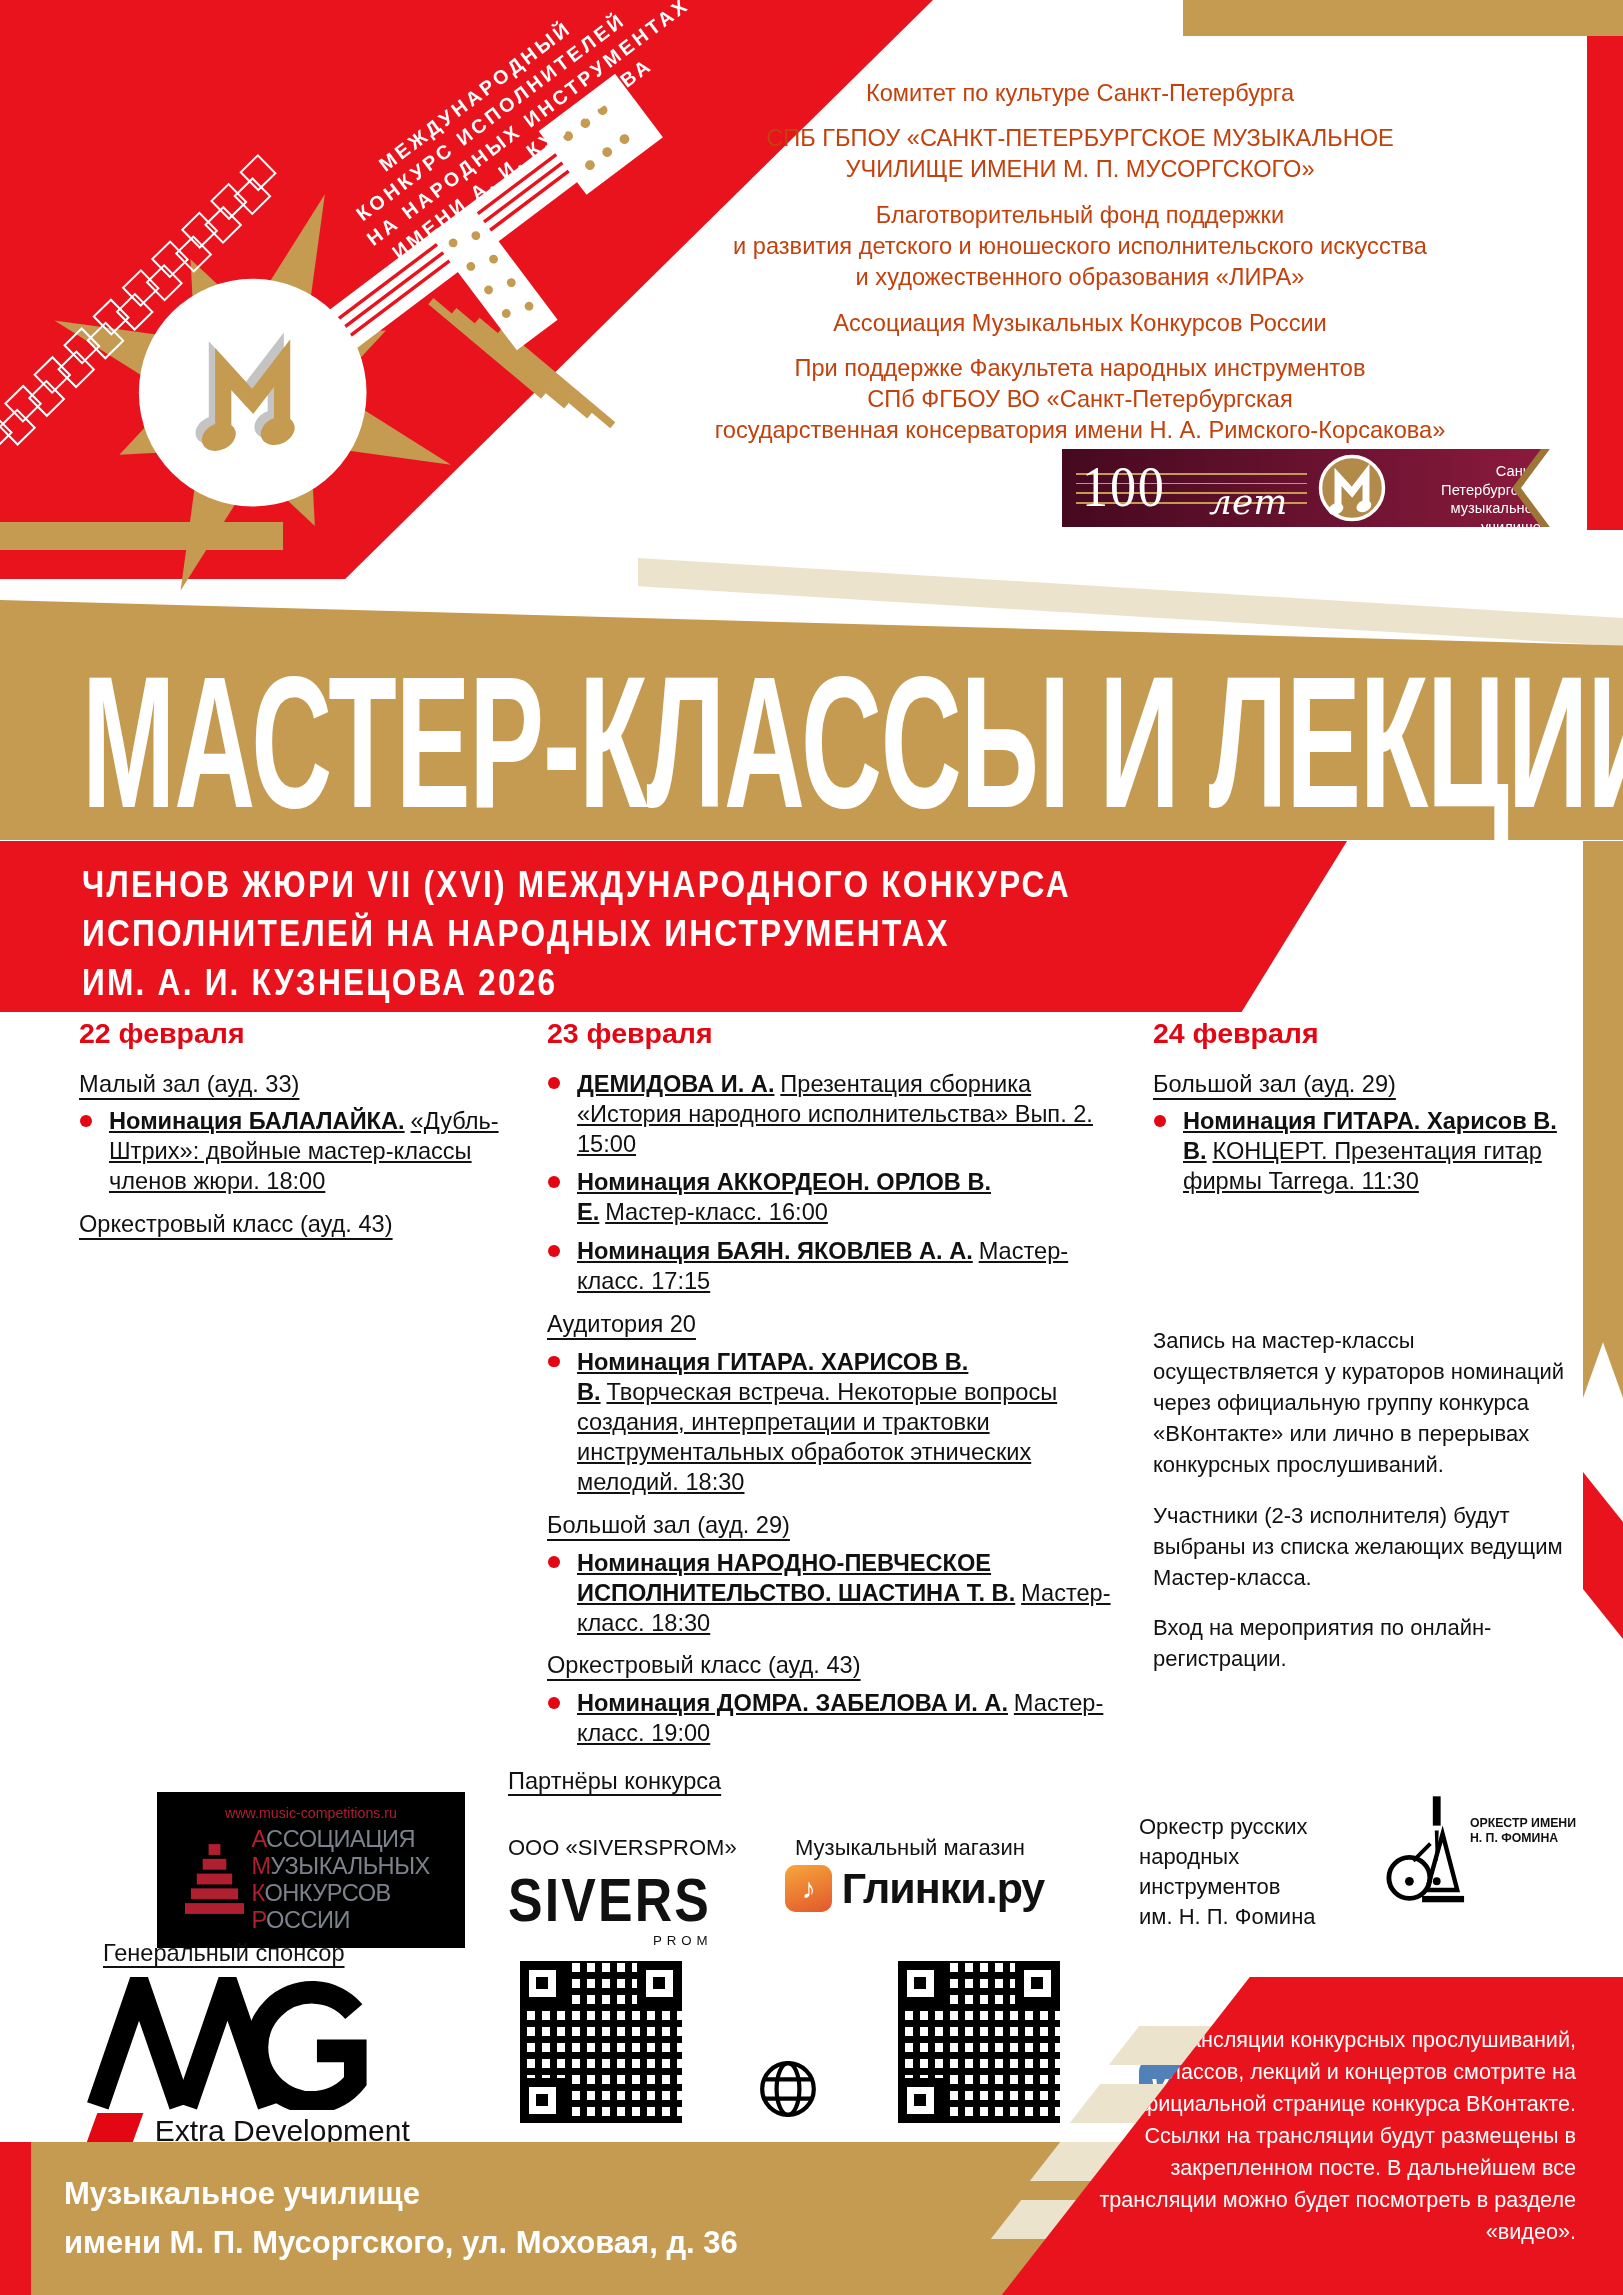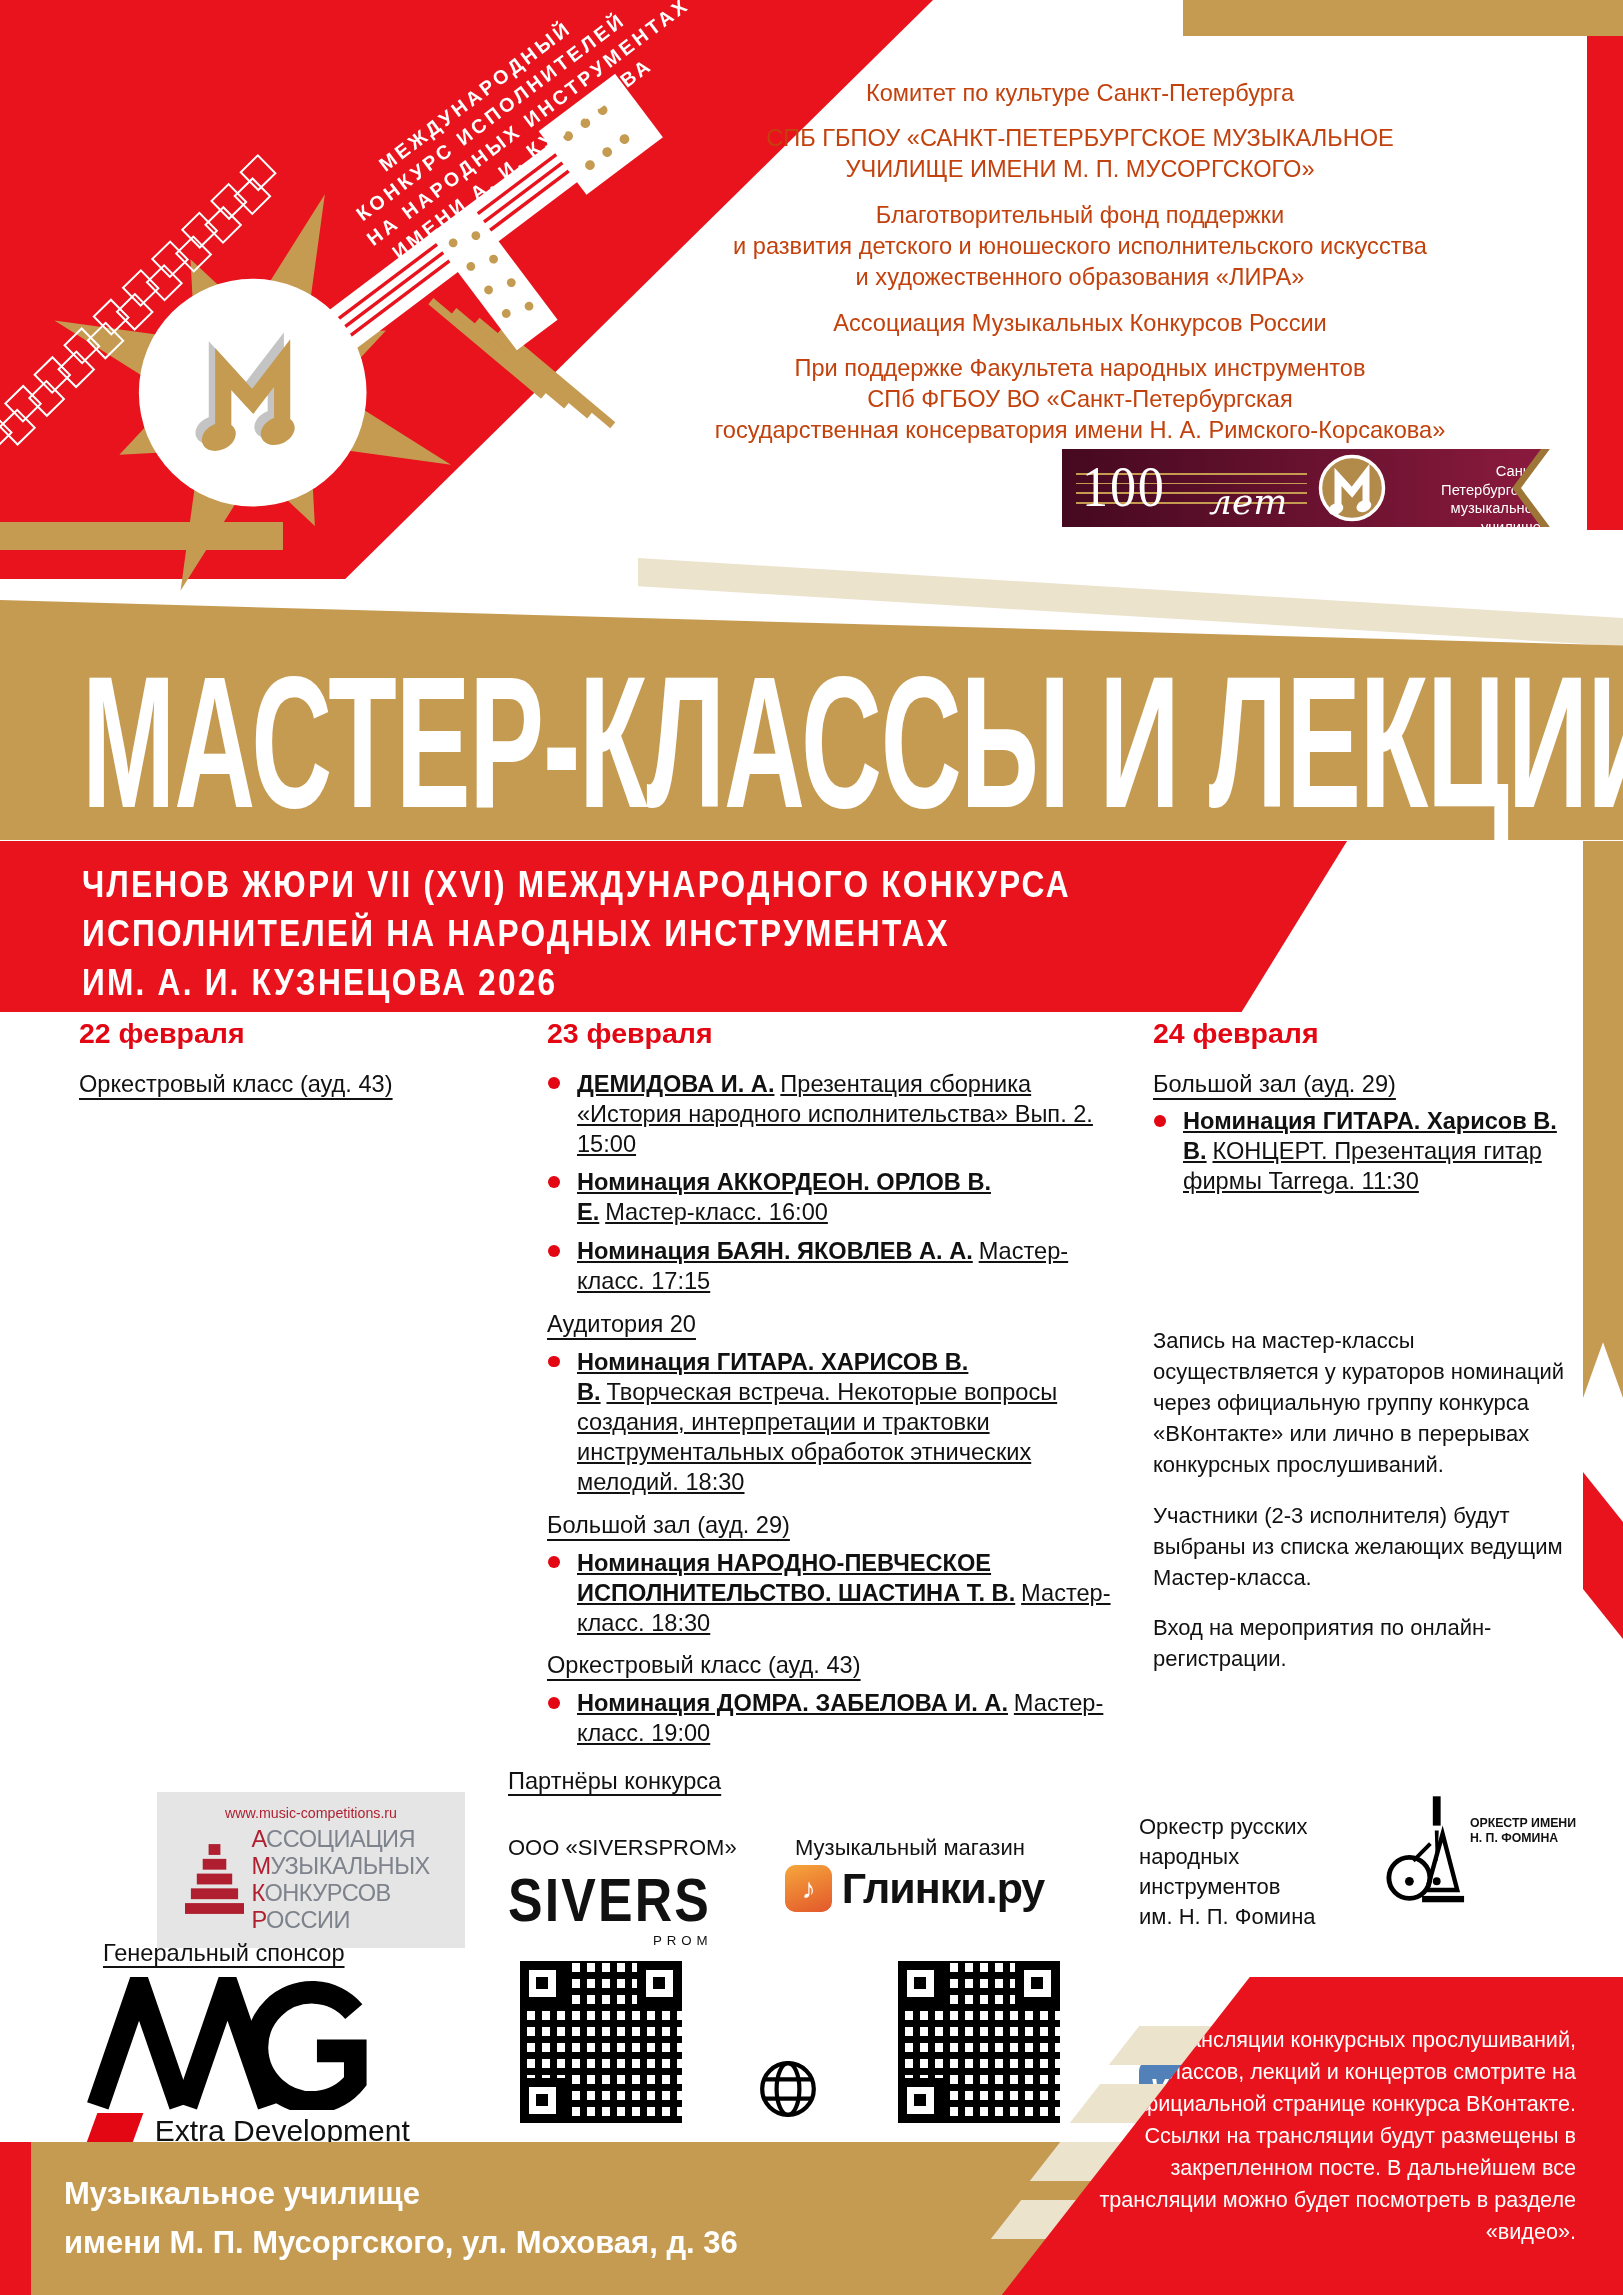--- a/index.html
+++ b/index.html
@@ -72,21 +72,21 @@
   .sec{margin-bottom:12.8px;}
   .item{position:relative;padding-left:30px;margin-bottom:8.8px;text-decoration:underline;}
   .item::before{content:"";position:absolute;left:1px;top:8.8px;width:11.8px;height:11.8px;
     border-radius:50%;background:#e30613;}
   .item b{margin-right:5.9px;}
   .notes{left:1153px;top:1325px;width:427px;font-size:22px;line-height:31px;}
   .notes p{margin:0 0 19.6px 0;}
 
   
   .p-head{left:508px;top:1768px;font-size:23.6px;text-decoration:underline;text-underline-offset:4.9px;}
-  .amkr{left:157px;top:1792px;width:308px;height:156px;background:#e5e5e5;}
+  .amkr{left:157px;top:1792px;width:308px;height:156px;background:#000000;}
   .amkr-url{text-align:center;color:#b01f30;font-size:14.2px;margin-top:12.8px;}
   .amkr-row{display:flex;align-items:center;padding:4.9px 0 0 27.5px;}
   .amkr-lines{margin-left:7.9px;}
   .amkr-line{font-size:23.6px;line-height:27px;color:#7d828c;letter-spacing:-0.5px;}
   .amkr-line::first-letter{color:#b01f30;}
   .lab{font-size:22px;}
   .sivers-label{left:508px;top:1835px;}
   .sivers-logo{left:508px;top:1865px;font-size:61px;font-weight:900;letter-spacing:2.5px;
     transform:scaleX(.85);transform-origin:0 0;}
   .sivers-sub{left:653px;top:1933px;font-size:13.3px;letter-spacing:4.9px;}
@@ -278,20 +278,26 @@
     <div>ИСПОЛНИТЕЛЕЙ НА НАРОДНЫХ ИНСТРУМЕНТАХ</div>
     <div>ИМ. А. И. КУЗНЕЦОВА 2026</div>
   </div>
 
   <div class="abs gold-tail"></div>
   <div class="abs red-slash"></div>
 
   <div class="abs col col1">
     <div class="date">22 февраля</div>
     <div class="sec">
+      <div class="venue">Малый зал (ауд. 33)</div>
+      <div class="item">
+        <b>Номинация БАЛАЛАЙКА.</b><span>«Дубль-Штрих»: двойные мастер-классы членов жюри. 18:00</span>
+      </div>
+    </div>
+    <div class="sec">
       <div class="venue">Оркестровый класс (ауд. 43)</div>
     </div>
   </div>
 
   <div class="abs col col2">
     <div class="date">23 февраля</div>
     <div class="sec">
       <div class="venue"></div>
       <div class="item">
         <b>ДЕМИДОВА И. А.</b><span>Презентация сборника «История народного исполнительства» Вып. 2. 15:00</span>

